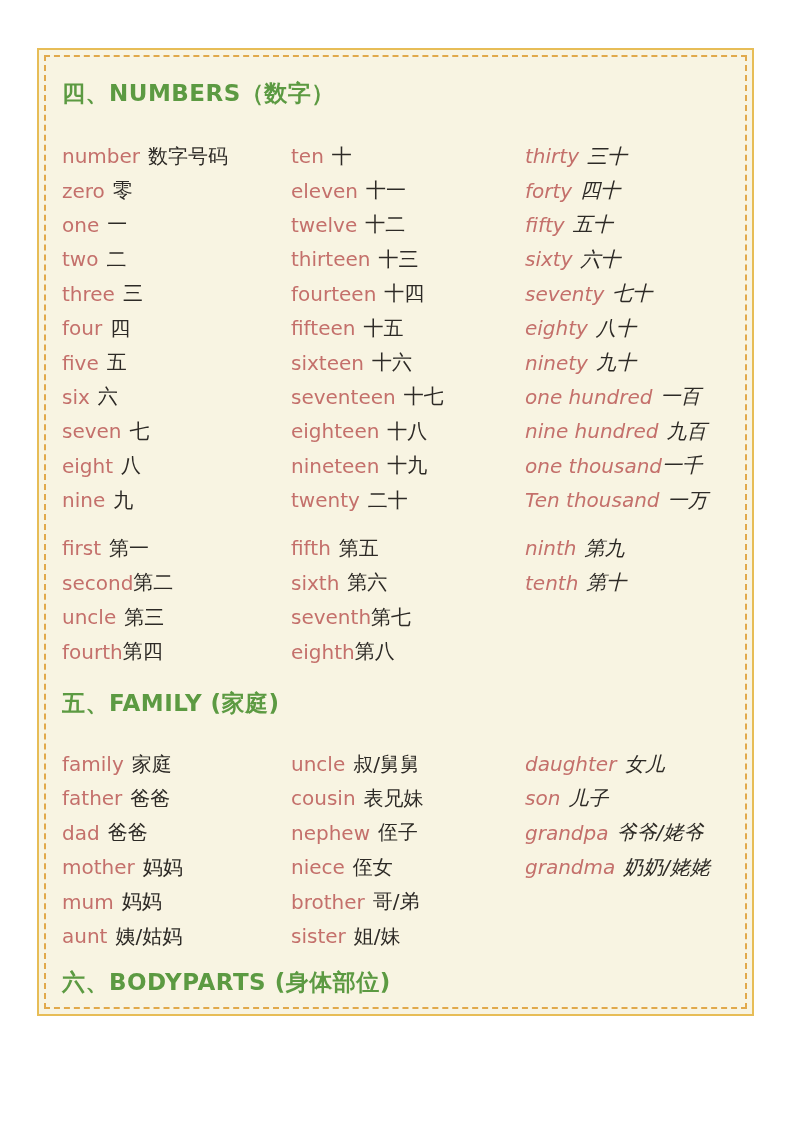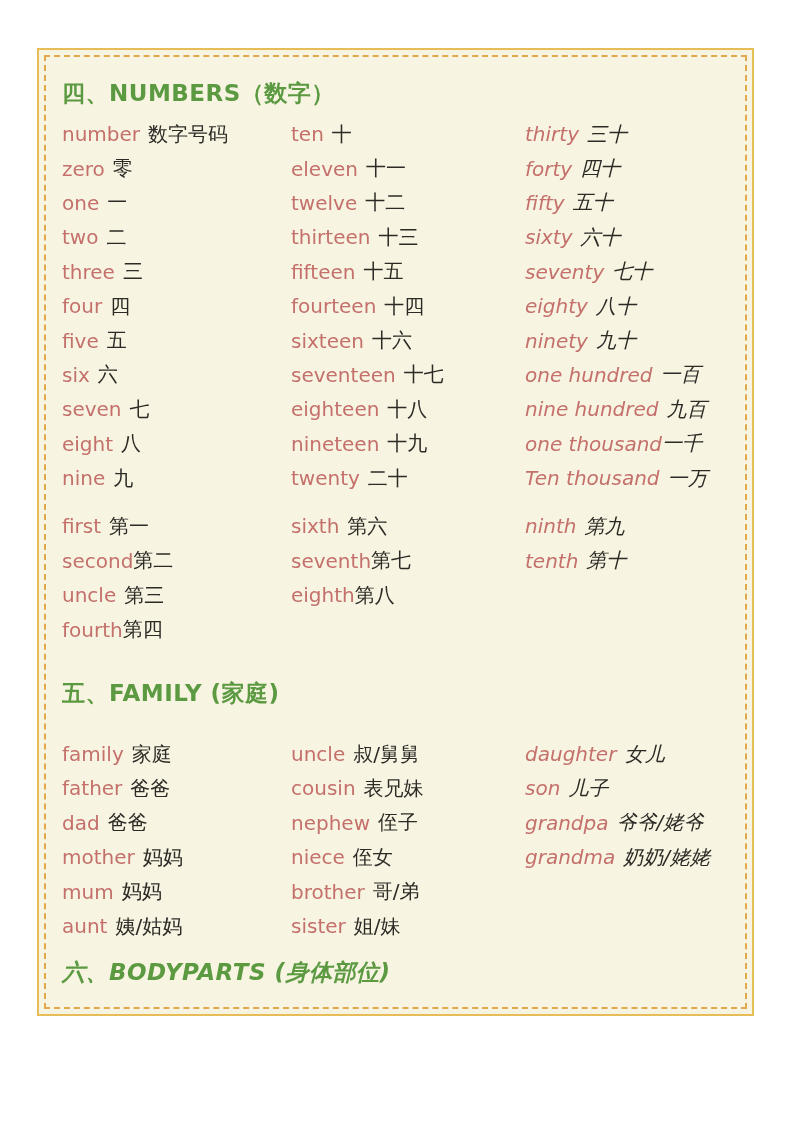--- a/index.html
+++ b/index.html
@@ -68,24 +68,24 @@
     color: #c4706b;
   }
   .entry .zh {
     color: #2d2a26;
     margin-left: 8px;
     font-weight: 500;
   }
   .entry.tight .zh {
     margin-left: 0;
   }
-  #numbers-grid  { margin-top: 6px; align-items: center; }
+  #numbers-grid  { margin-top: 28px; align-items: center; }
   #ordinals-grid { margin-top: 14px; }
-  #family-title  { margin-top: 28px; margin-bottom: 2px; }
-  #body-title    { margin-top: 11px; margin-bottom: 20px; font-style: italic; }
+  #family-title  { margin-top: 16px; margin-bottom: 2px; }
+  #body-title    { margin-top: 11px; margin-bottom: 20px; }
 </style>
 </head>
 <body>
 
 <div class="panel">
   <div class="panel-inner">
 
     <section>
       <h2 class="section-title" id="numbers-title">四、NUMBERS（数字）</h2>
       <div class="grid cols3" id="numbers-grid">
@@ -146,28 +146,28 @@
             </div>
             <div class="entry">
               <span class="en">twelve</span>
               <span class="zh">十二</span>
             </div>
             <div class="entry">
               <span class="en">thirteen</span>
               <span class="zh">十三</span>
             </div>
             <div class="entry">
+              <span class="en">fourteen</span>
+              <span class="zh">十四</span>
+            </div>
+            <div class="entry">
               <span class="en">fifteen</span>
               <span class="zh">十五</span>
             </div>
             <div class="entry">
-              <span class="en">fourteen</span>
-              <span class="zh">十四</span>
-            </div>
-            <div class="entry">
               <span class="en">sixteen</span>
               <span class="zh">十六</span>
             </div>
             <div class="entry">
               <span class="en">seventeen</span>
               <span class="zh">十七</span>
             </div>
             <div class="entry">
               <span class="en">eighteen</span>
               <span class="zh">十八</span>
@@ -241,20 +241,24 @@
             <div class="entry">
               <span class="en">uncle</span>
               <span class="zh">第三</span>
             </div>
             <div class="entry tight">
               <span class="en">fourth</span>
               <span class="zh">第四</span>
             </div>
           </div>
           <div class="col">
+            <div class="entry">
+              <span class="en">fifth</span>
+              <span class="zh">第五</span>
+            </div>
             <div class="entry">
               <span class="en">sixth</span>
               <span class="zh">第六</span>
             </div>
             <div class="entry tight">
               <span class="en">seventh</span>
               <span class="zh">第七</span>
             </div>
             <div class="entry tight">
               <span class="en">eighth</span>

